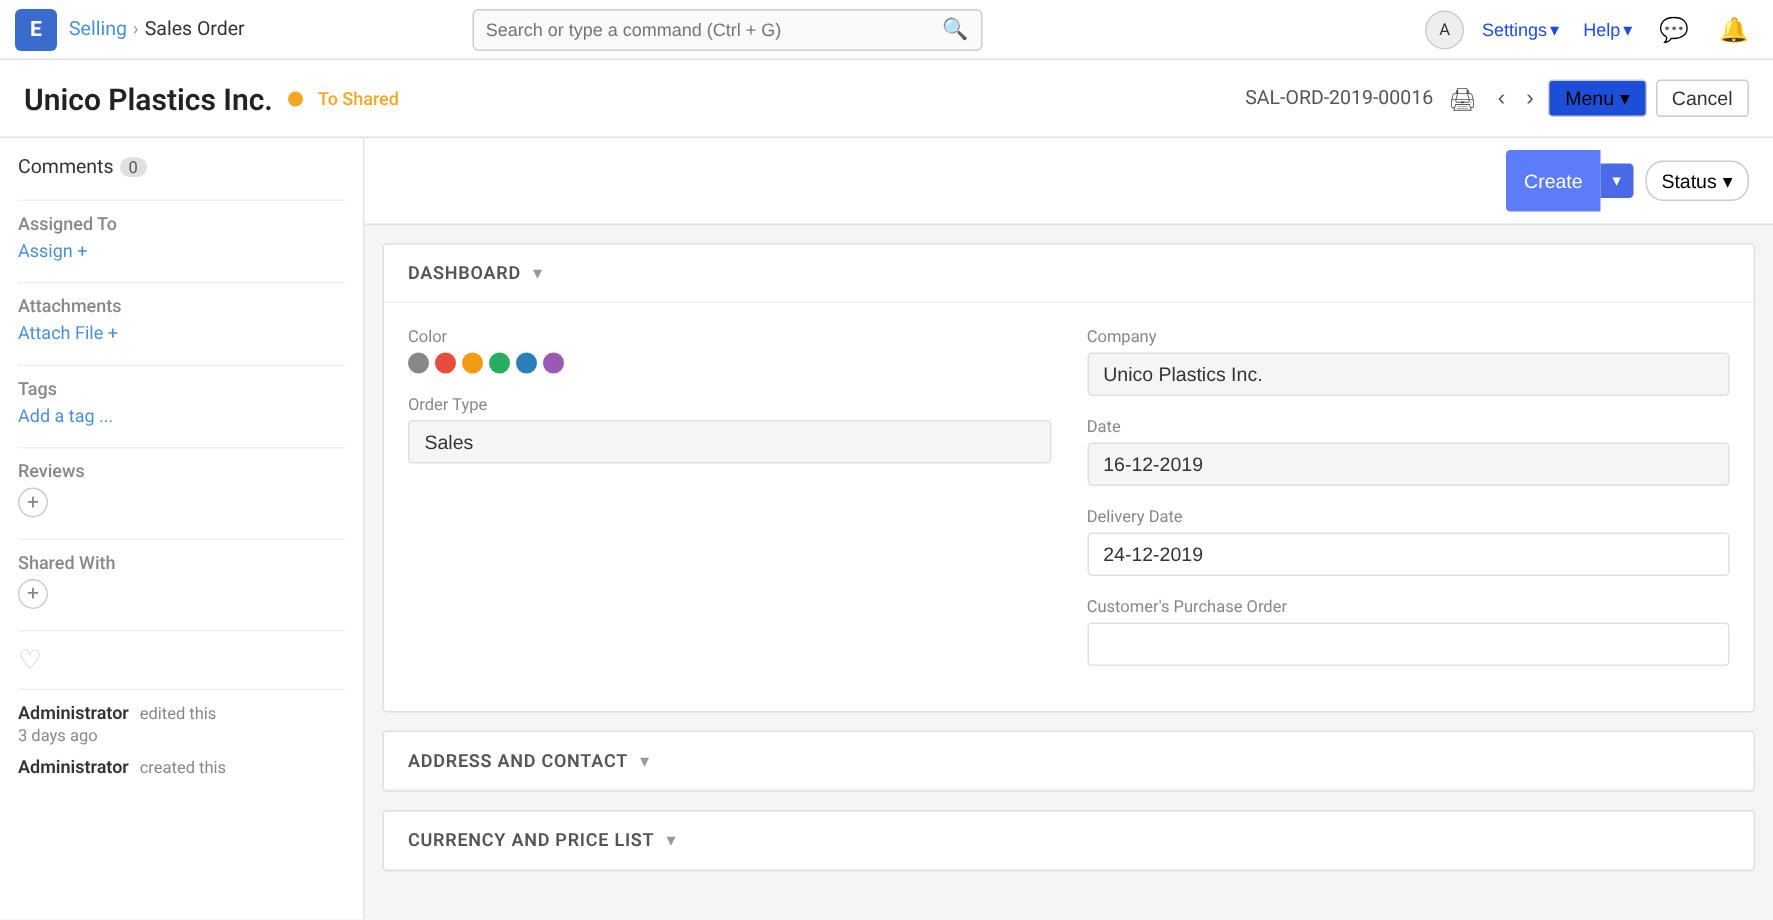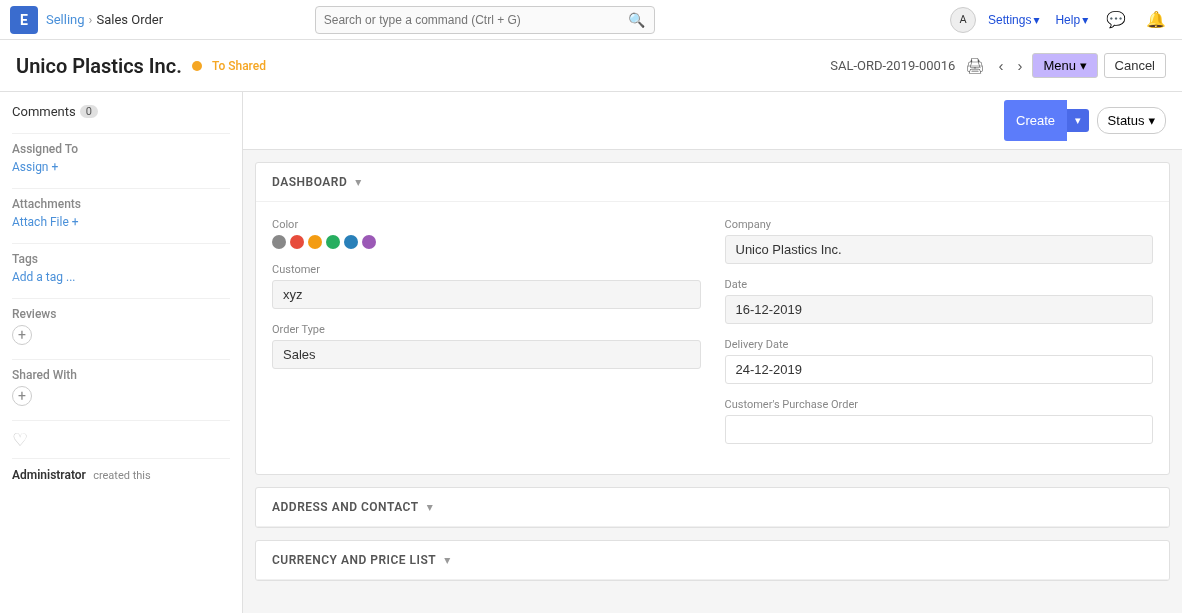--- a/index.html
+++ b/index.html
@@ -43,21 +43,21 @@
       display: flex; align-items: center; background: #fff; border-bottom: 1px solid #e0e0e0;
       height: 52px; padding: 0 16px; gap: 10px;
     }
     .page-title { font-size: 20px; font-weight: 600; color: #222; }
     .status-dot { width: 10px; height: 10px; background: #f5a623; border-radius: 50%; display: inline-block; }
     .status-label { font-size: 12px; color: #f5a623; font-weight: 500; }
     .page-header-right { margin-left: auto; display: flex; align-items: center; gap: 6px; }
     .order-number { font-size: 13px; color: #555; }
     .icon-nav-btn { background: none; border: none; cursor: pointer; font-size: 15px; color: #555; padding: 2px 4px; }
     .menu-btn {
-      border: 1px solid #ccc; background: #c4b5fd; padding: 4px 10px; border-radius: 3px;
+      border: 1px solid #ccc; background: #1d4ed8; padding: 4px 10px; border-radius: 3px;
       cursor: pointer; font-size: 13px; display: flex; align-items: center; gap: 4px;
     }
     .cancel-btn {
       border: 1px solid #ccc; background: #fff; padding: 4px 10px; border-radius: 3px;
       cursor: pointer; font-size: 13px; color: #333;
     }
 
     
     .main-layout { display: flex; height: calc(613px - 92px); overflow: hidden; }
 
@@ -235,20 +235,26 @@
 
     <hr class="sidebar-divider">
 
     <div style="margin-top:8px;">
       <span class="heart-icon">♡</span>
     </div>
 
     <hr class="sidebar-divider">
 
     <div class="sidebar-section">
+      <div style="margin-bottom:6px;">
+        <span class="sidebar-bold">Administrator</span>
+        <span class="sidebar-light" style="margin-left:4px;">edited this</span>
+        <br>
+        <span class="sidebar-light">3 days ago</span>
+      </div>
       <div>
         <span class="sidebar-bold">Administrator</span>
         <span class="sidebar-light" style="margin-left:4px;">created this</span>
       </div>
     </div>
 
   </div>
 
   <div class="content-area">
 
@@ -276,24 +282,20 @@
               <div style="display:flex;gap:4px;margin-top:4px;">
                 <div style="width:14px;height:14px;border-radius:50%;background:#888;cursor:pointer;"></div>
                 <div style="width:14px;height:14px;border-radius:50%;background:#e74c3c;cursor:pointer;"></div>
                 <div style="width:14px;height:14px;border-radius:50%;background:#f39c12;cursor:pointer;"></div>
                 <div style="width:14px;height:14px;border-radius:50%;background:#27ae60;cursor:pointer;"></div>
                 <div style="width:14px;height:14px;border-radius:50%;background:#2980b9;cursor:pointer;"></div>
                 <div style="width:14px;height:14px;border-radius:50%;background:#9b59b6;cursor:pointer;"></div>
               </div>
             </div>
             <div class="form-group">
-              <label class="form-label">Customer</label>
-              <input class="form-input" type="text" value="xyz" style="">
-            </div>
-            <div class="form-group">
               <label class="form-label">Order Type</label>
               <input class="form-input" type="text" value="Sales" style="">
             </div>
           </div>
 
           <div class="form-col">
             <div class="form-group">
               <label class="form-label">Company</label>
               <input class="form-input" type="text" value="Unico Plastics Inc." style="">
             </div>

